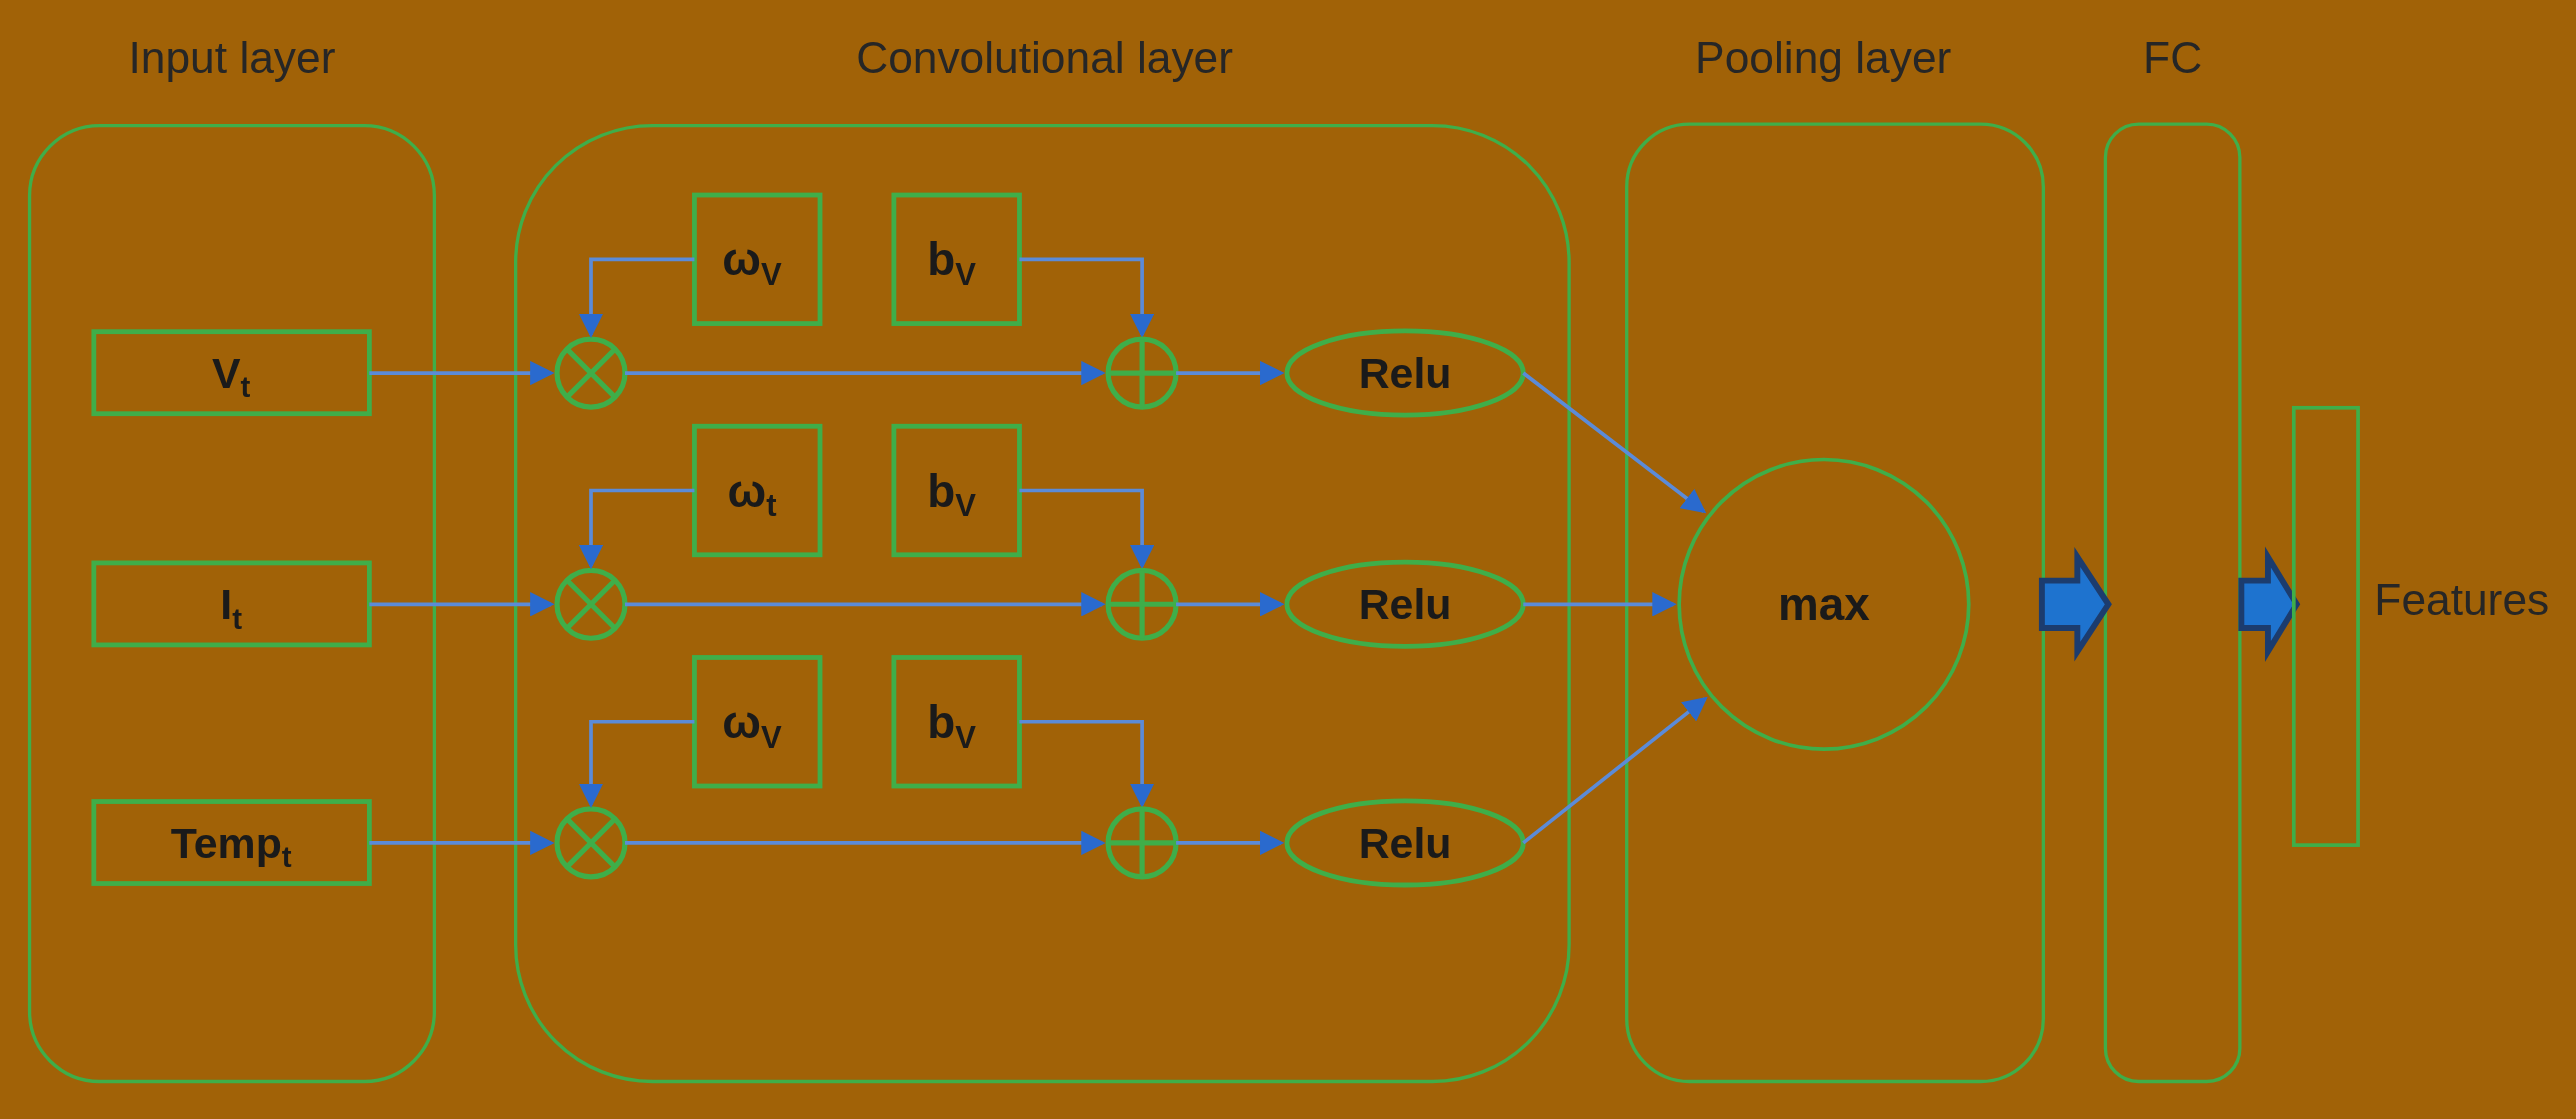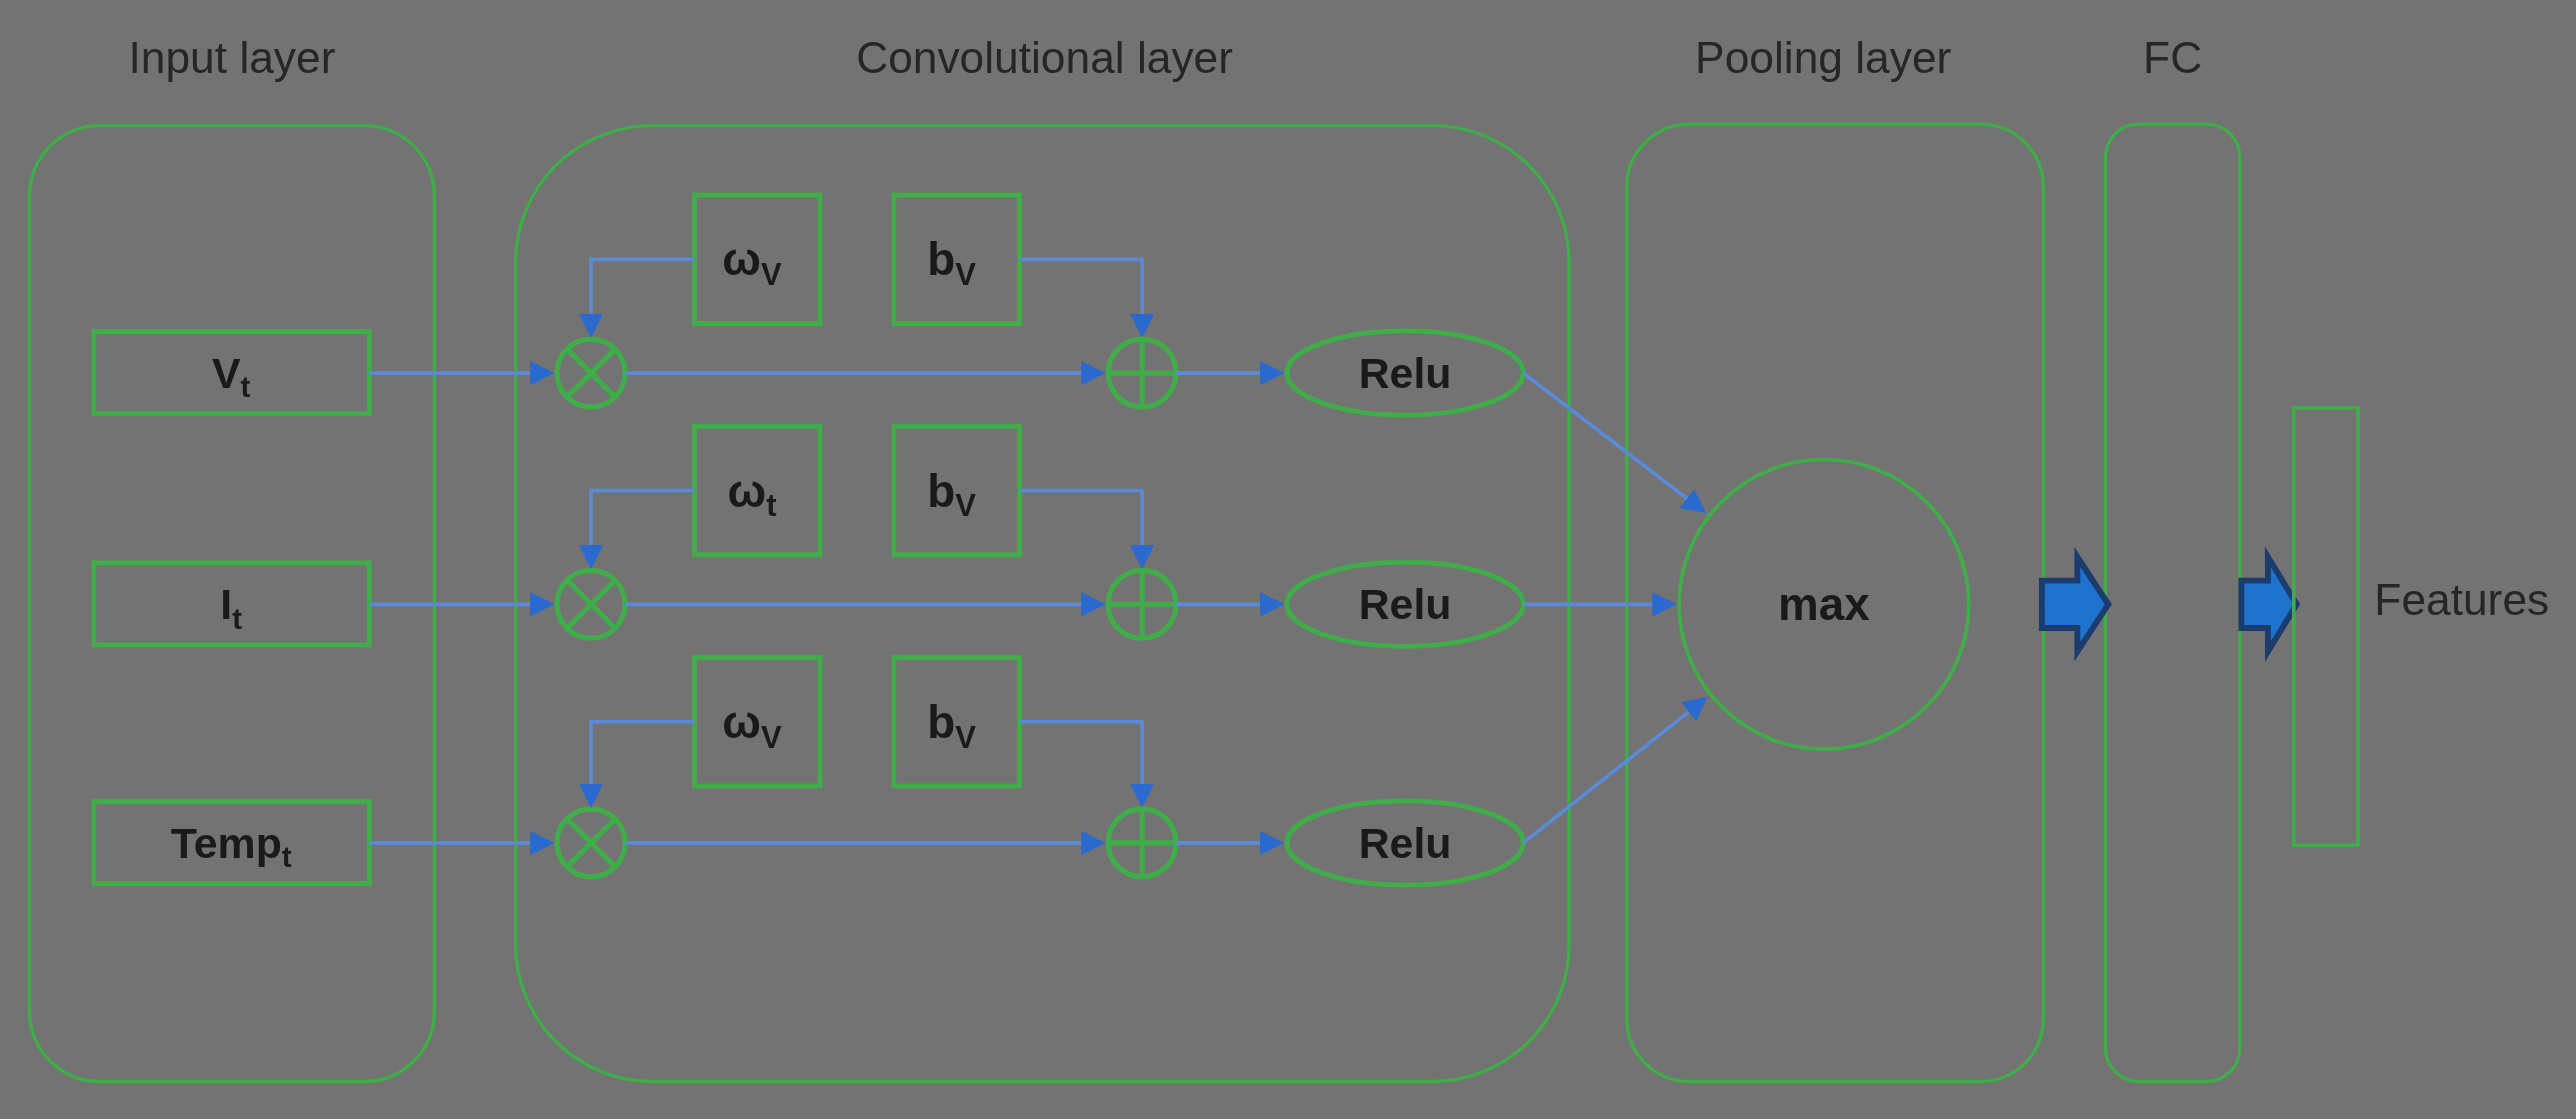--- a/index.html
+++ b/index.html
@@ -2,21 +2,21 @@
 <html style="font-size:11.8px"><head>
 <meta charset="utf-8">
 <style>
   html, body {
     margin: 0;
     padding: 0;
     background: #ffffff;
   }
   .stage {
     width: 100%;
-    background: #737373;
+    background: #a16207;
   }
   svg { display: block; width: 100%; height: auto; }
 
   text {
     font-family: "Liberation Sans", sans-serif;
     fill: #212121;
   }
   .title       { font-size: 60px; font-weight: 400; fill: #262626; }
   .features-lb { font-size: 60px; font-weight: 400; fill: #262626; }
   .box-label   { font-size: 58px; font-weight: 700; fill: #1a1a1a; }

